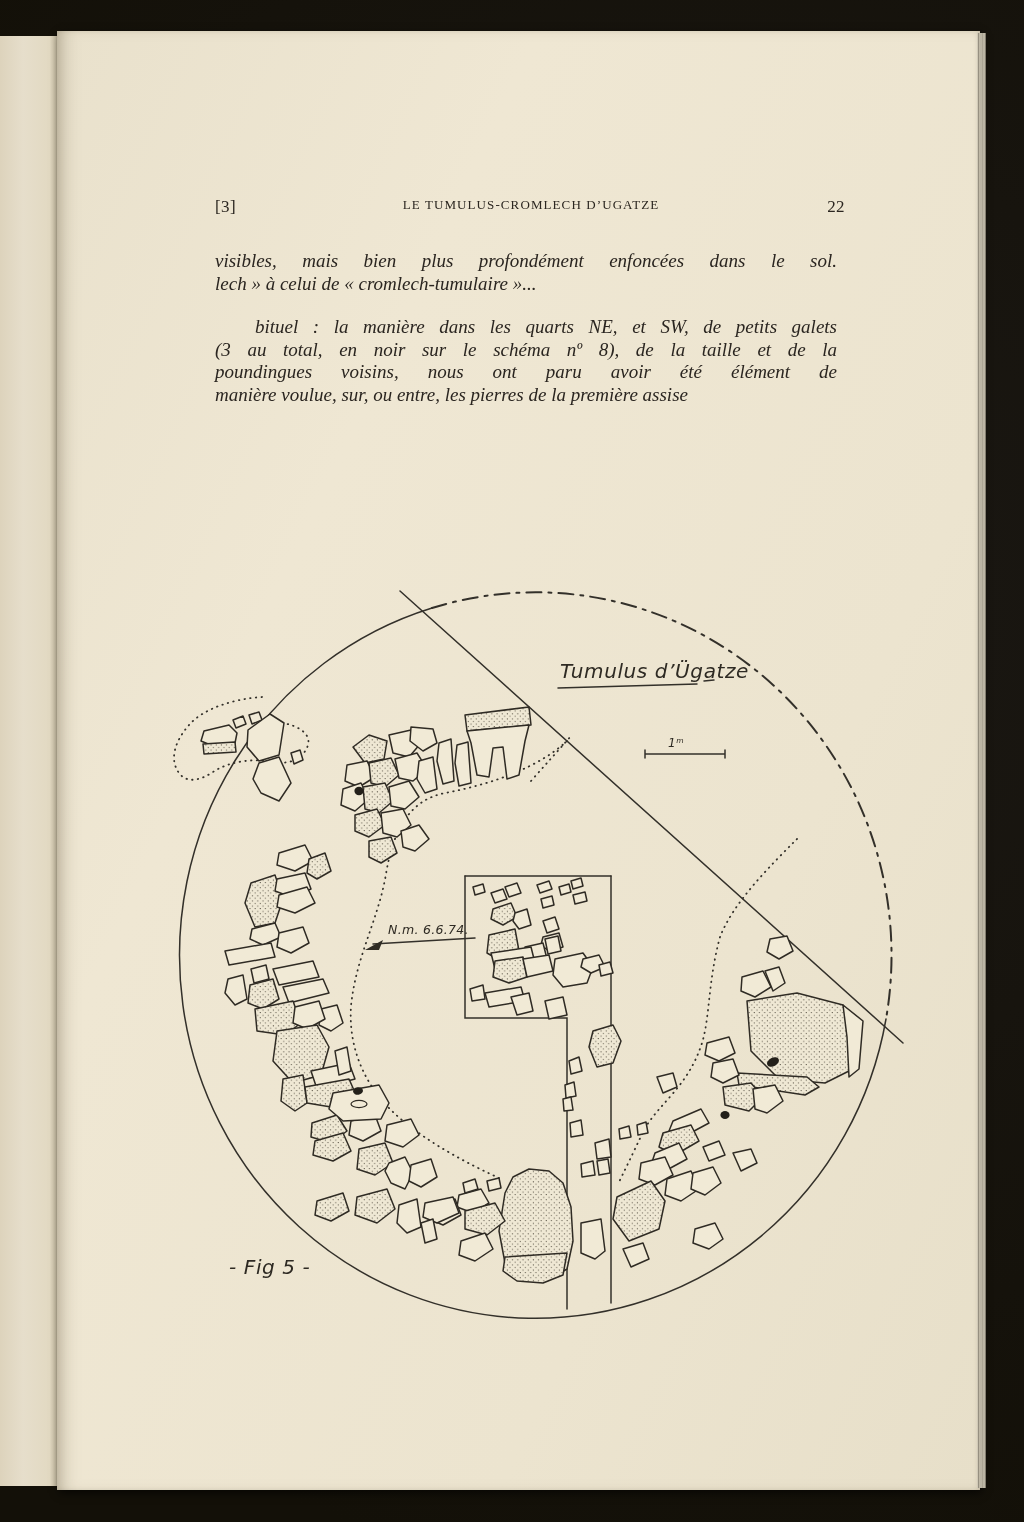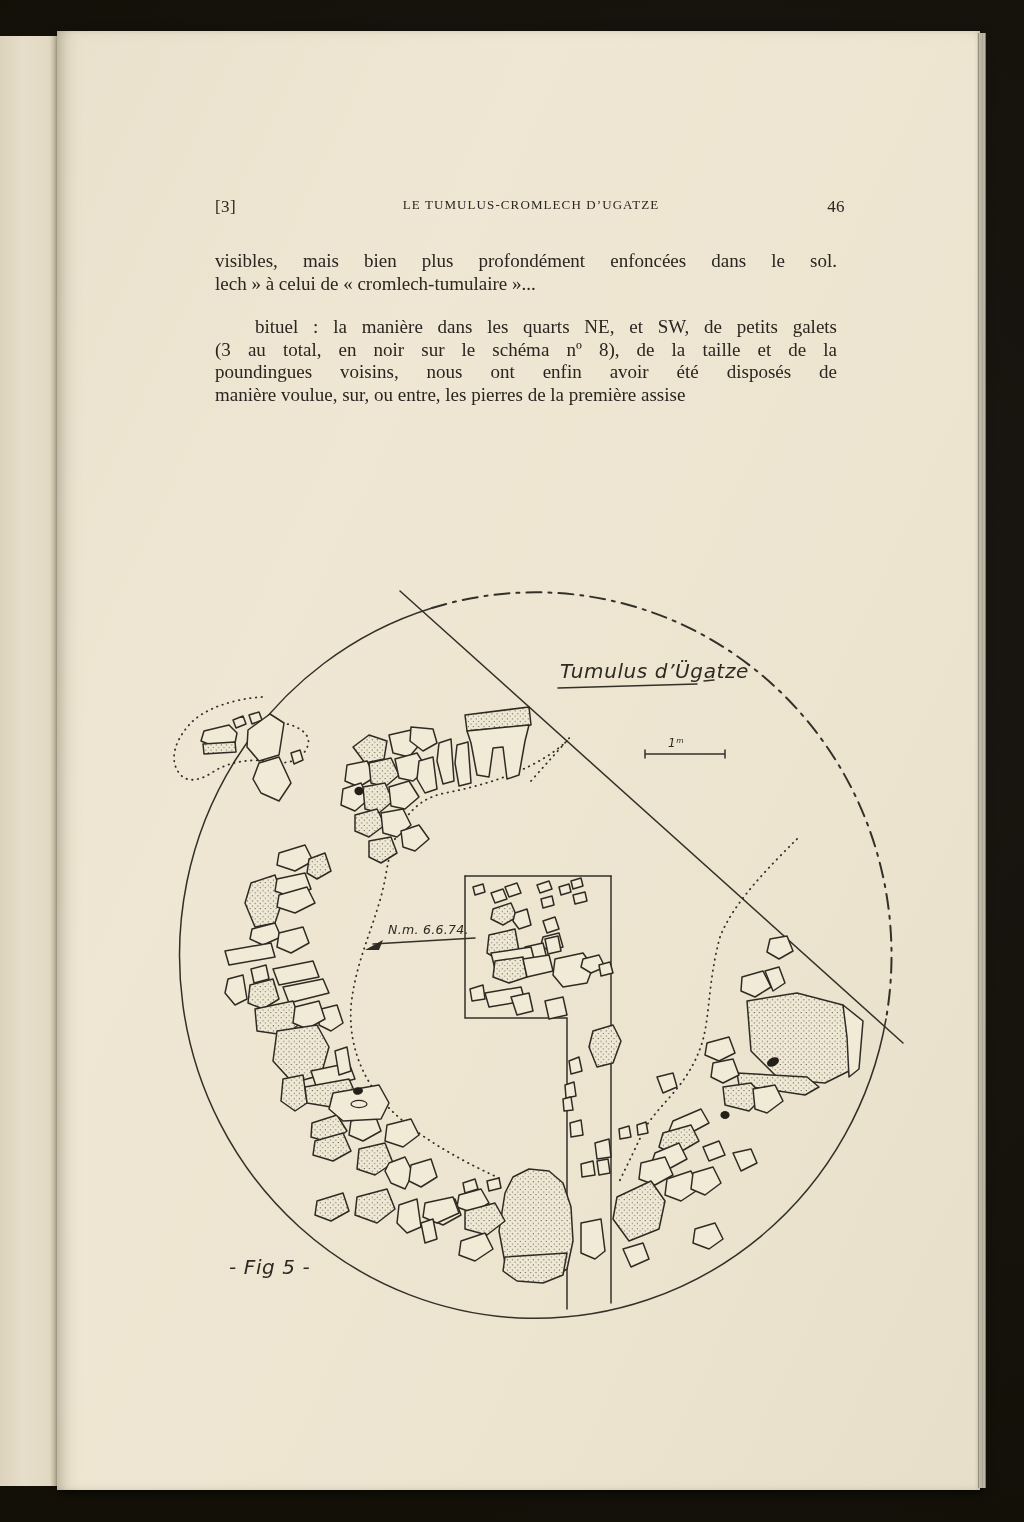--- a/index.html
+++ b/index.html
@@ -33,21 +33,21 @@
     position:absolute;left:158px;top:164px;width:632px;height:26px;
     color:#2b2620;font-size:17px;letter-spacing:.4px;
   }
   .header .bracket{position:absolute;left:0;top:2px;}
   .header .title{position:absolute;left:0;right:0;text-align:center;top:2px;font-size:13px;letter-spacing:1.1px;}
   .header .pageno{position:absolute;right:2px;top:2px;}
   .bodytext{
     position:absolute;left:158px;top:219px;width:631px;
     color:#2a2520;font-size:19px;line-height:22.6px;
   }
-  .para{margin:0 9px 21px 0;}
+  .para{margin:0 9px 21px 0;font-style:italic;}
   .para .line{text-align:justify;text-align-last:justify;white-space:normal;}
   .para .line.last{text-align-last:left;}
   .para.indent .line:first-child{text-indent:40px;}
   
   .figwrap{position:absolute;left:93px;top:512px;width:782px;height:782px;}
   svg{display:block}
   .ln{fill:none;stroke:#33302a;stroke-width:1.5;stroke-linecap:round;}
   .dashdot{stroke-dasharray:15 7 3 7;stroke-width:2;}
   .dotted{stroke-dasharray:.5 5.2;stroke-width:1.8;stroke-linecap:round;}
   .stone{fill:#f1ead6;stroke:#2f2b24;stroke-width:1.5;stroke-linejoin:round;}
@@ -63,32 +63,32 @@
 </head>
 <body>
 
 <div class="backdrop"></div>
 <div class="left-strip"></div>
 
 <div class="page">
   <div class="header">
     <span class="bracket">[3]</span>
     <span class="title">LE TUMULUS-CROMLECH D’UGATZE</span>
-    <span class="pageno">46</span>
+    <span class="pageno">22</span>
   </div>
 
   <div class="bodytext">
       <div class="para">
         <div class="line">visibles, mais bien plus profondément enfoncées dans le sol.</div>
         <div class="line last">lech » à celui de « cromlech-tumulaire »...</div>
       </div>
       <div class="para indent">
         <div class="line">bituel : la manière dans les quarts NE, et SW, de petits galets</div>
         <div class="line">(3 au total, en noir sur le schéma nº 8), de la taille et de la</div>
-        <div class="line">poundingues voisins, nous ont enfin avoir été disposés de</div>
+        <div class="line">poundingues voisins, nous ont paru avoir été élément de</div>
         <div class="line last">manière voulue, sur, ou entre, les pierres de la première assise</div>
       </div>
     </div>
 
   <div class="figwrap">
     <svg width="782" height="782" viewBox="143 512 782 782" xmlns="http://www.w3.org/2000/svg">
       <defs>
         <pattern id="stipple" width="5.2" height="5.2" patternUnits="userSpaceOnUse">
           <rect width="5.2" height="5.2" fill="#efe8d4"></rect>
           <circle cx="1.2" cy="1.6" r="0.62" fill="#4c4639"></circle>

